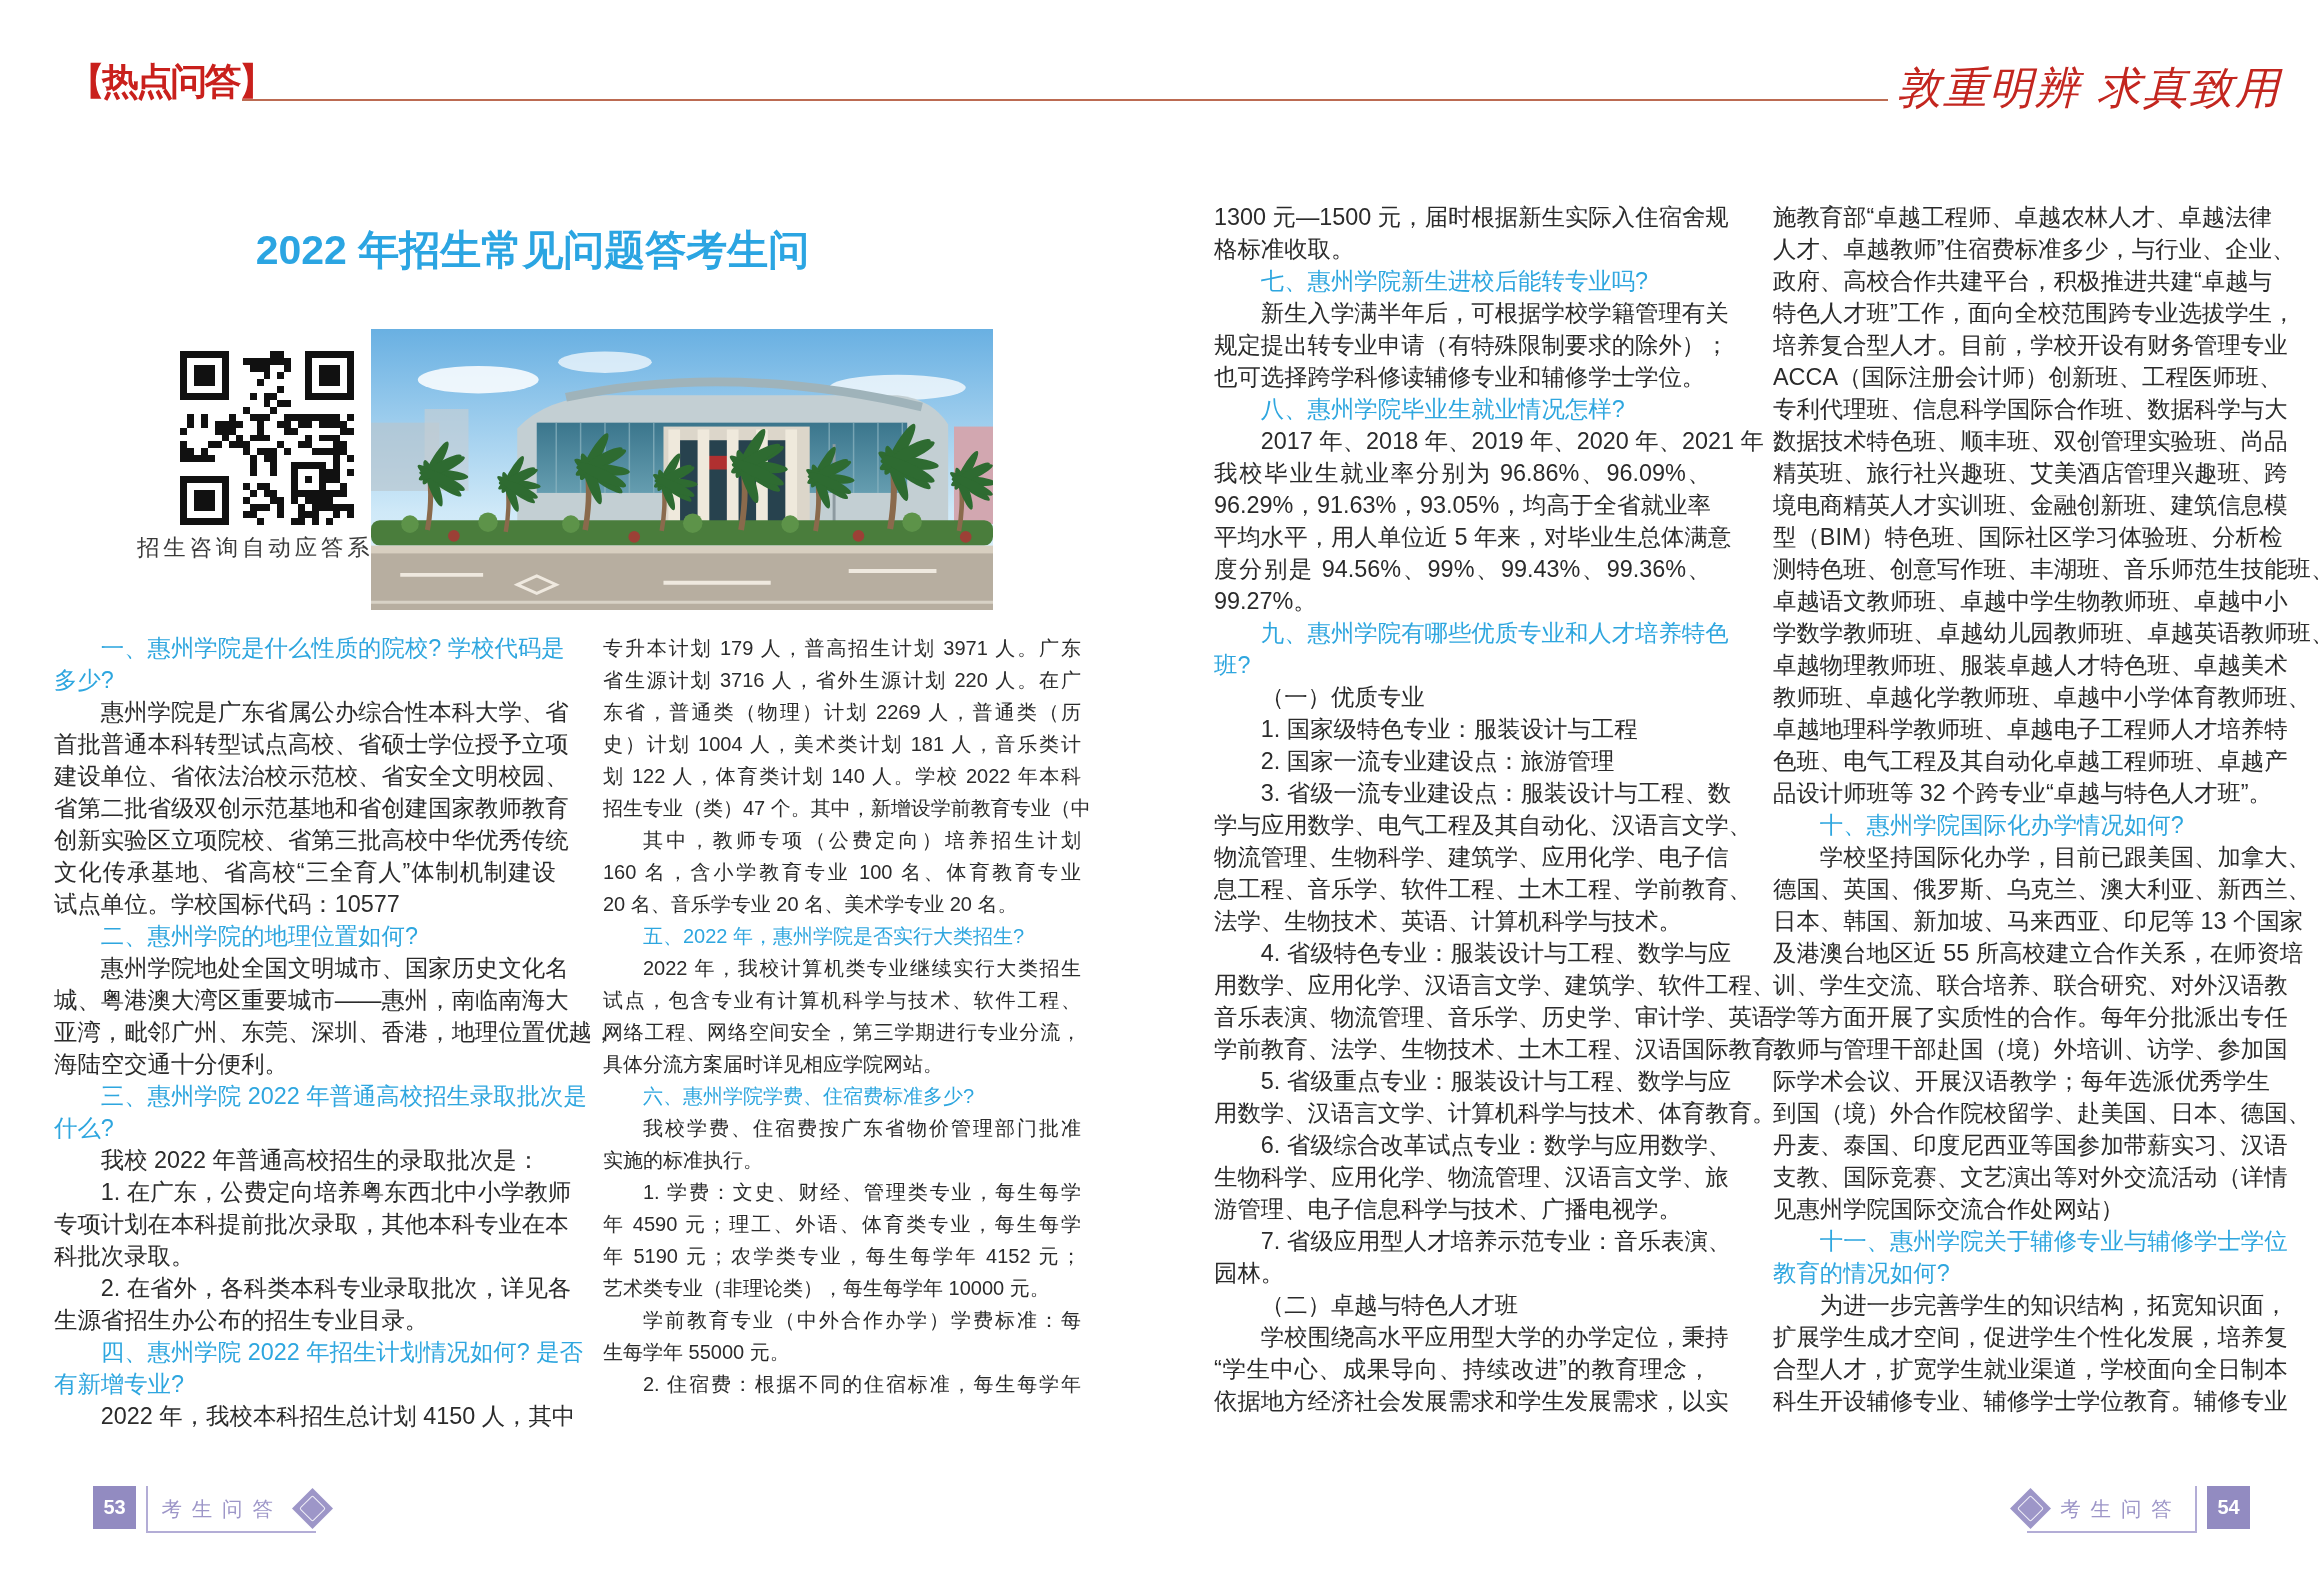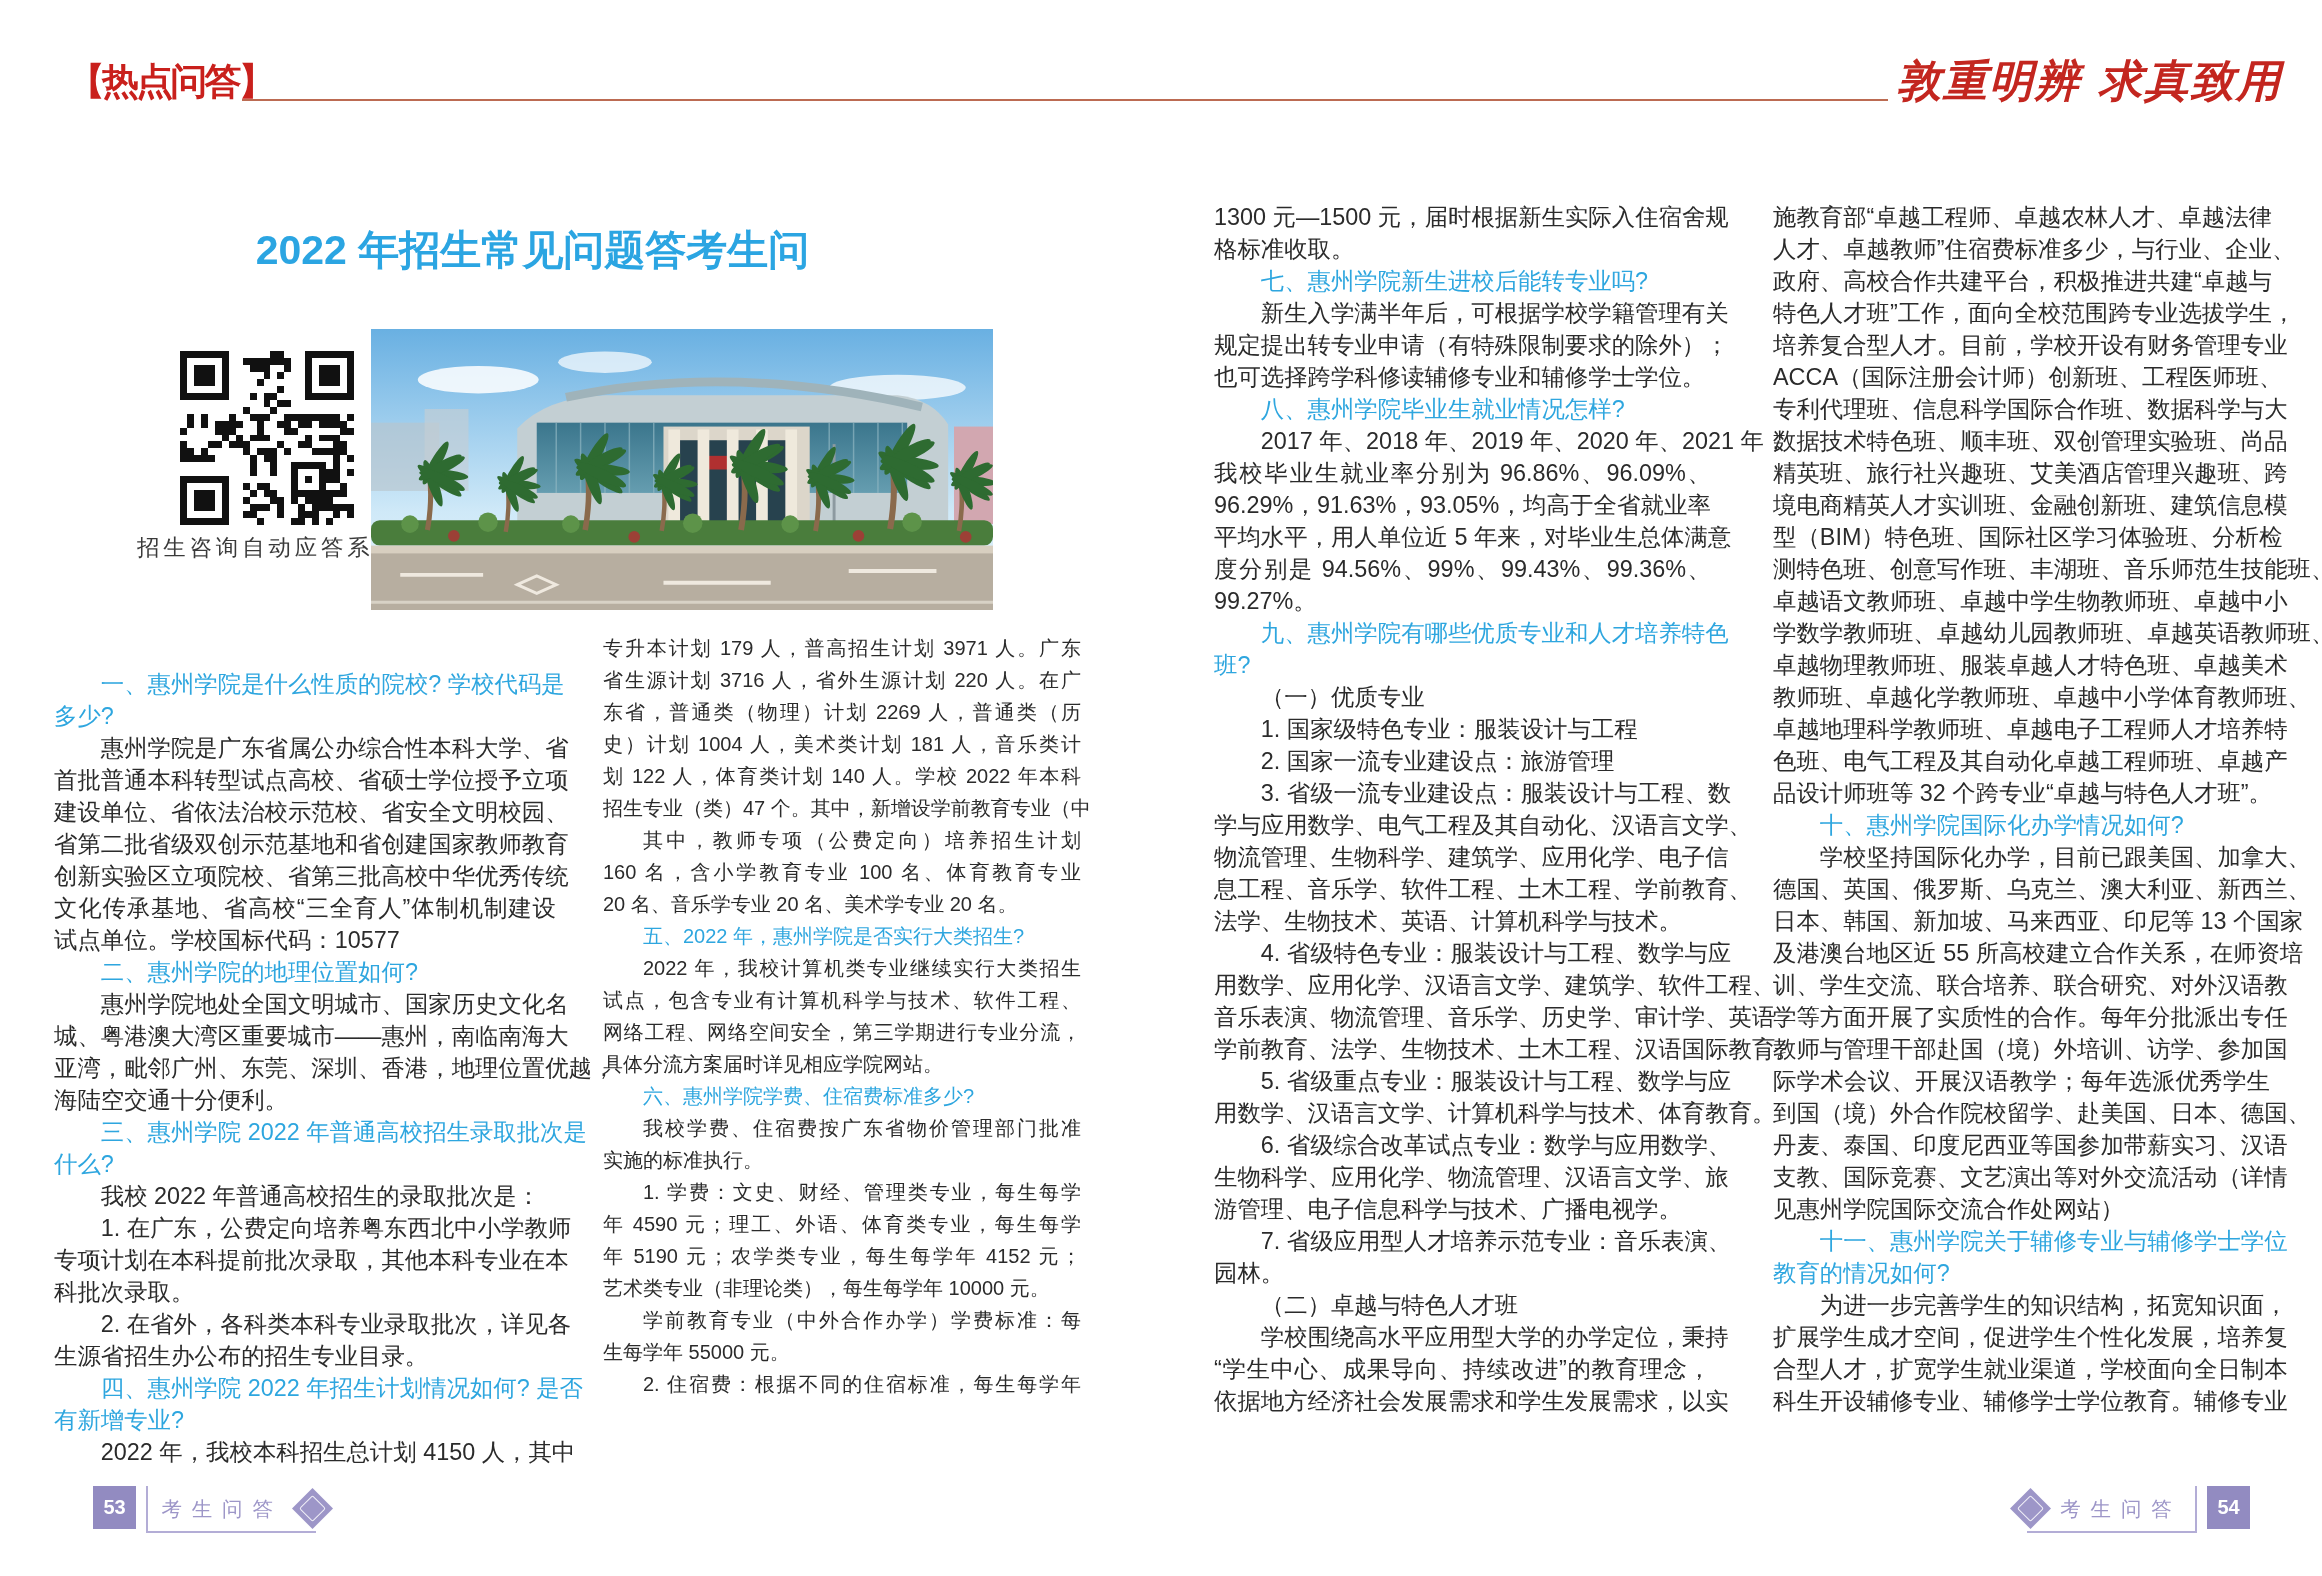--- a/index.html
+++ b/index.html
@@ -3,42 +3,42 @@
 <meta charset="utf-8">
 <style>
   html,body{margin:0;padding:0;background:#ffffff;}
   .page{position:relative;width:2322px;height:1576px;background:#ffffff;overflow:hidden;
         font-family:"Liberation Sans",sans-serif;border-radius:7px;}
 
   
   .hdr-left{position:absolute;left:68px;top:57px;font-size:37px;font-weight:900;
             color:#c9201c;letter-spacing:-2.9px;white-space:nowrap;}
   .hdr-rule{position:absolute;left:242px;top:99px;width:1646px;height:2px;background:#bc6b52;}
-  .hdr-motto{position:absolute;left:1897px;top:52px;width:410px;font-size:44px;font-weight:bold;
+  .hdr-motto{position:absolute;left:1897px;top:59px;width:410px;font-size:44px;font-weight:normal;
              font-style:italic;font-family:"DejaVu Serif",serif;color:#c3261f;
              letter-spacing:2px;white-space:nowrap;}
 
   
   .title{position:absolute;left:29px;top:207px;width:975px;margin:16px;text-align:center;
          font-size:41px;font-weight:bold;color:#2ba5e2;white-space:nowrap;}
 
   
   .qr{position:absolute;left:180px;top:351px;width:174px;height:174px;}
   .qr svg{width:100%;height:100%;}
   .qr-cap{position:absolute;left:137px;top:532px;width:261px;text-align:center;
           font-size:22.4px;color:#3a3a3a;letter-spacing:3.9px;
           font-family:"DejaVu Serif",serif;white-space:nowrap;}
 
   
   .photo{position:absolute;left:371px;top:329px;width:622px;height:281px;overflow:hidden;}
   .photo svg{width:100%;height:100%;display:block;}
 
   
   .col{position:absolute;color:#2b2b2b;}
-  .c1{left:54px;  top:632px;width:502px;font-size:23.4px;margin-top:36px;}
+  .c1{left:54px;  top:632px;width:502px;font-size:23.4px;}
   .c2{left:603px; top:632px;width:478px;font-size:20px;}
   .c3{left:1214px;top:201px;width:497px;font-size:23.4px;}
   .c4{left:1773px;top:201px;width:497px;font-size:23.4px;}
   .ln{line-height:32px;height:32px;text-align:justify;text-align-last:justify;white-space:nowrap;}
   .ln.e{text-align-last:left;}
   .ln.i{text-indent:2em;}
   .ln.h{color:#2ea6df;font-weight:400;}
 
   
   .footer{position:absolute;top:1486px;display:flex;align-items:flex-start;}

